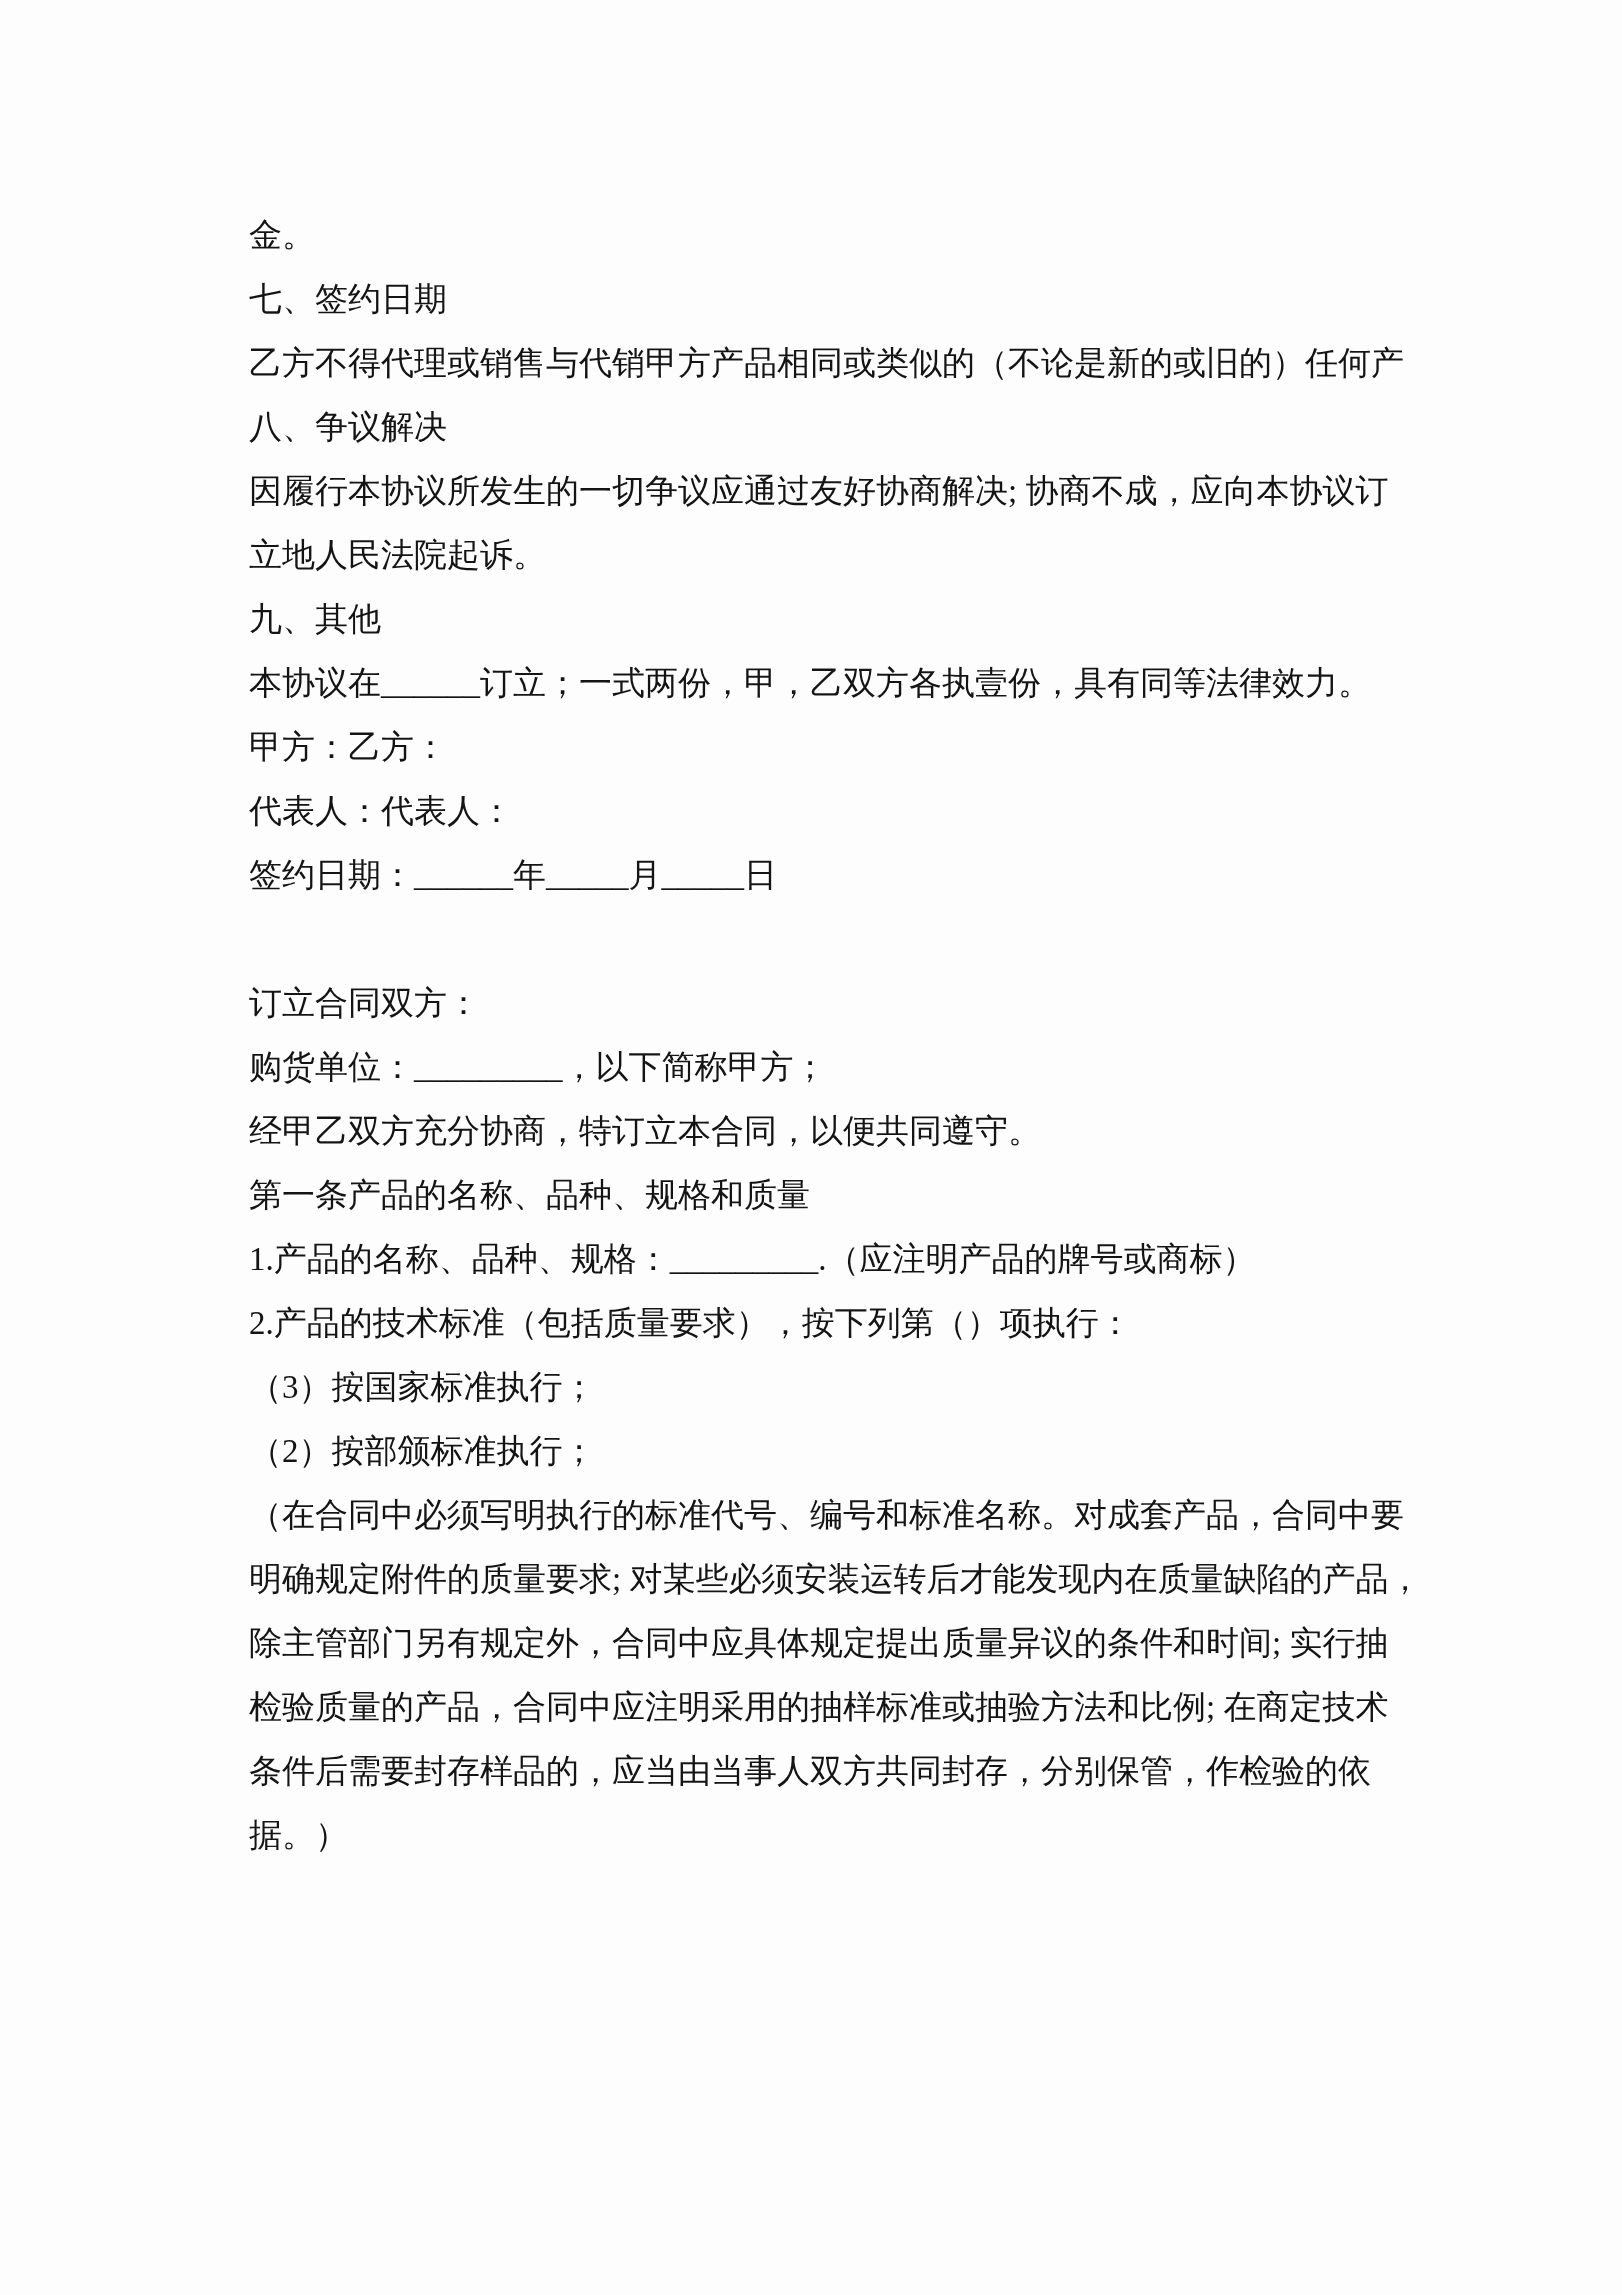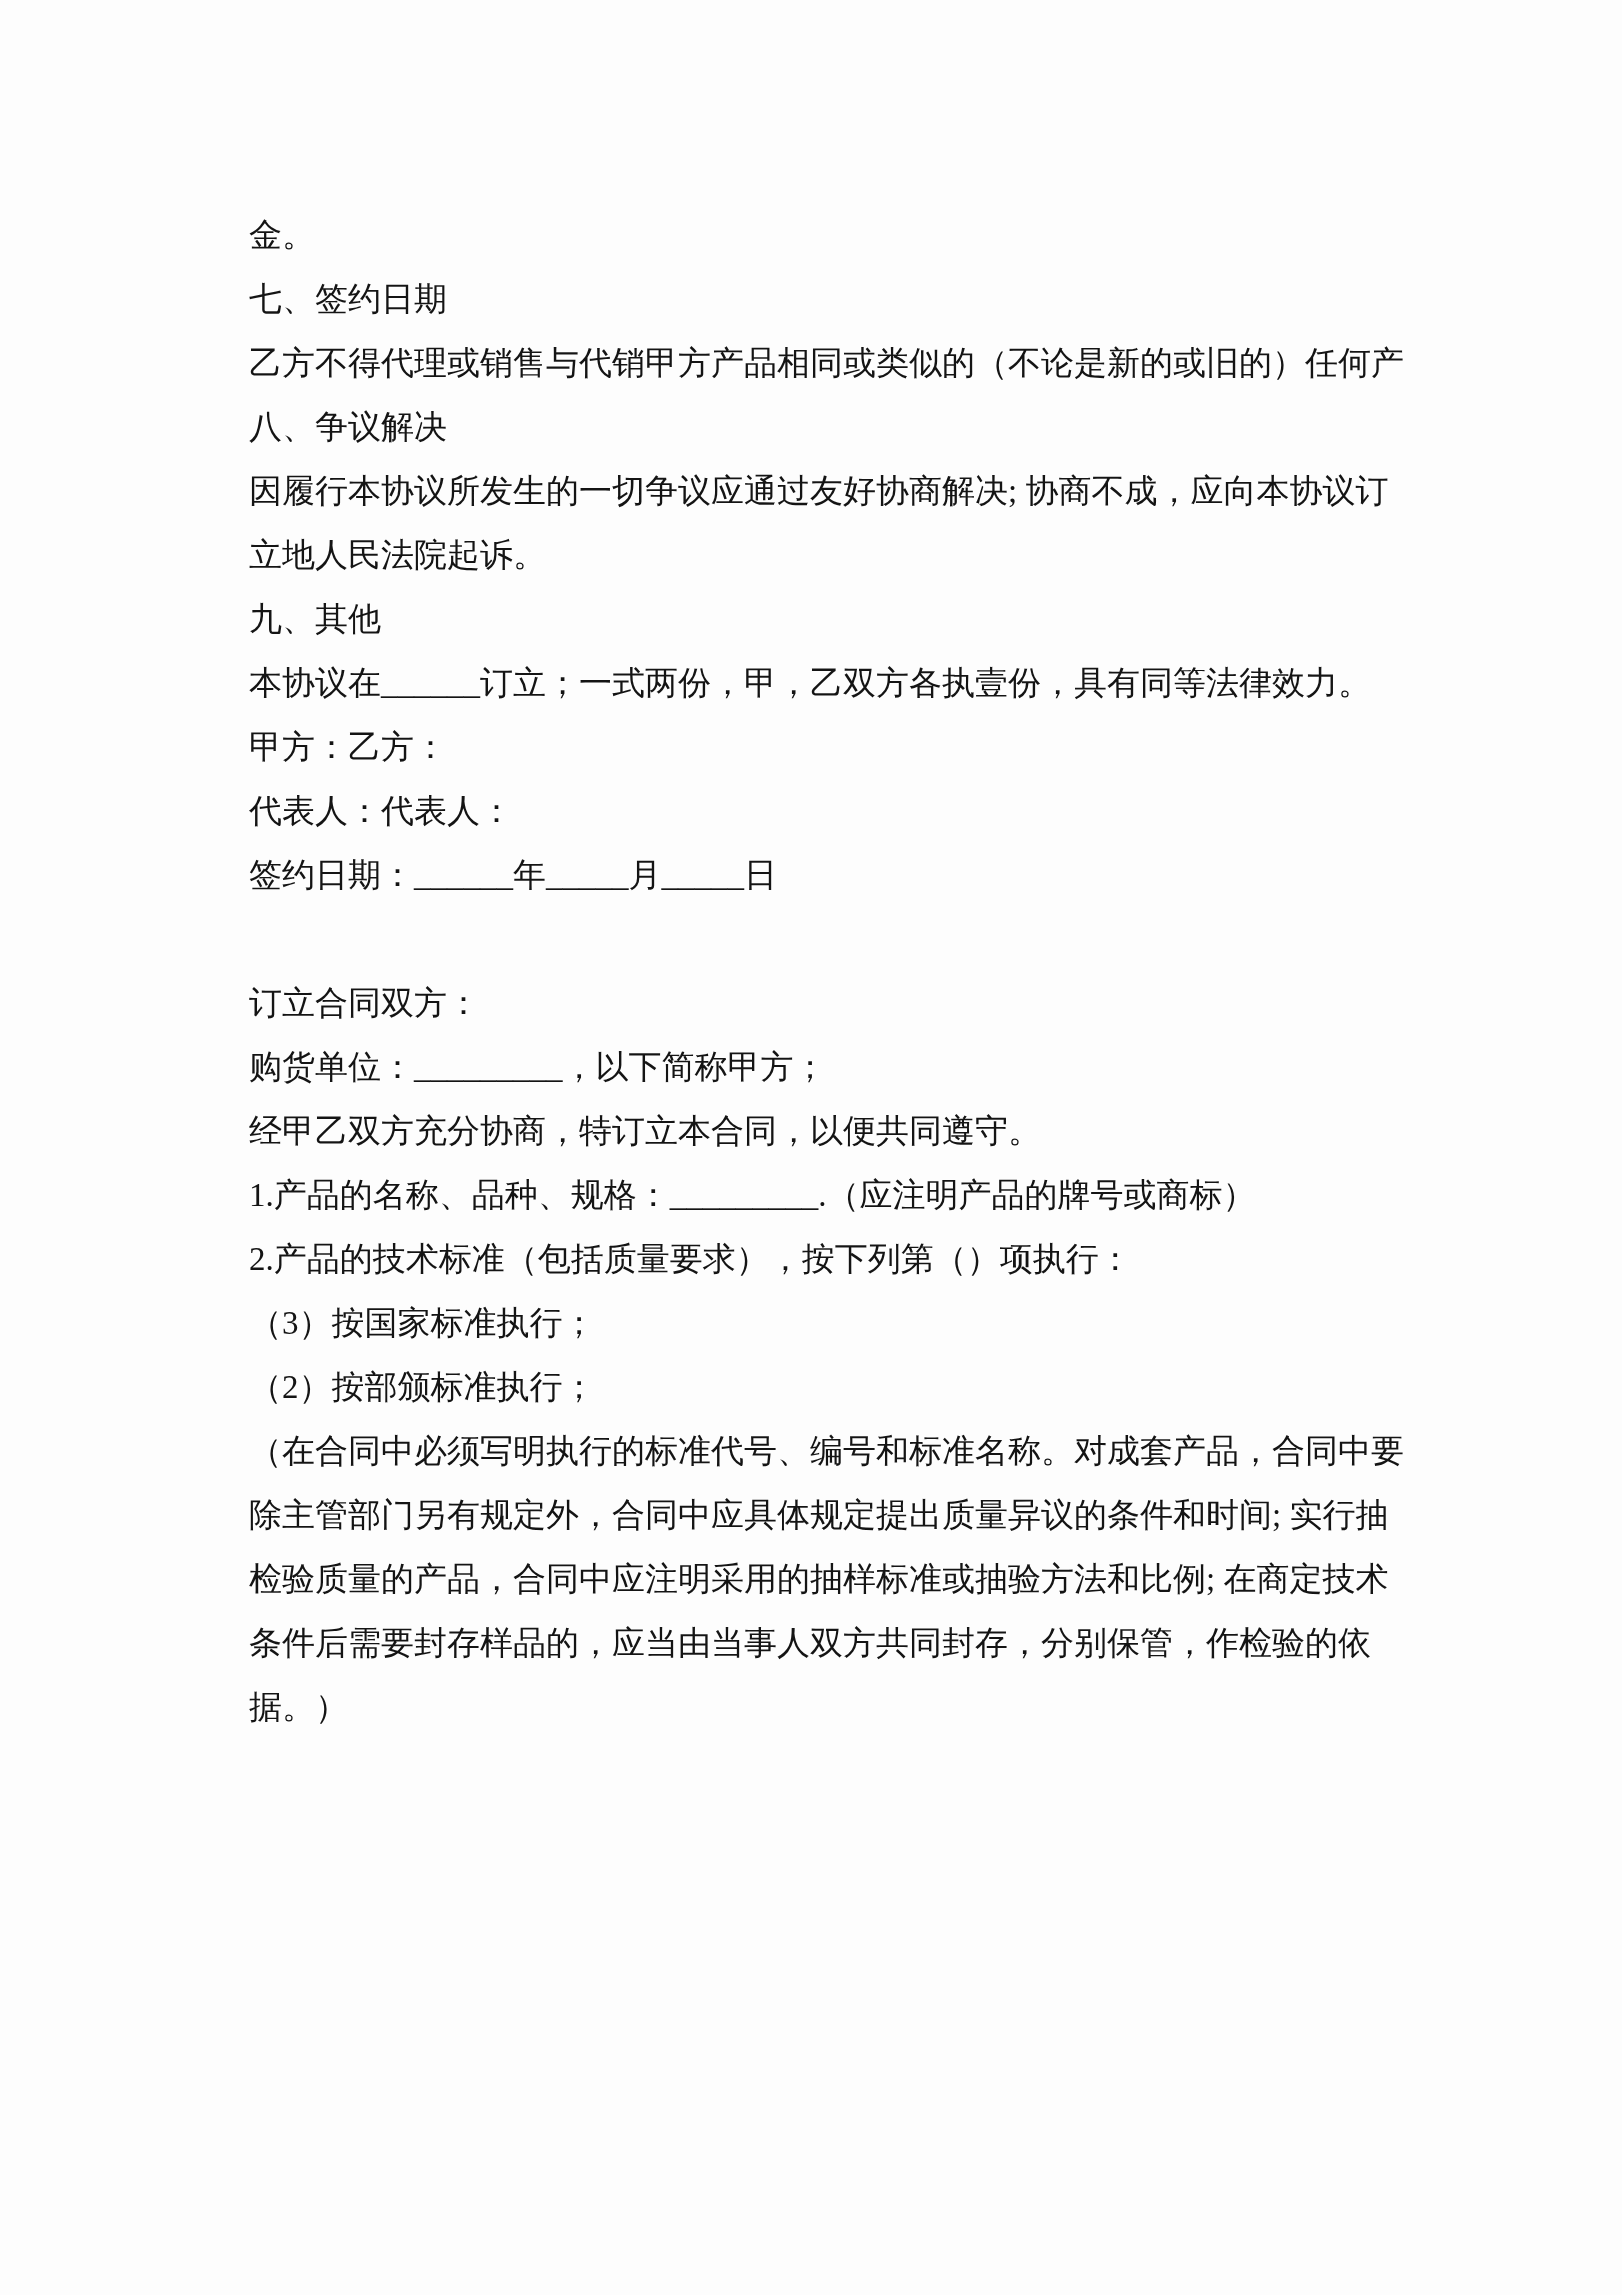--- a/index.html
+++ b/index.html
@@ -50,24 +50,26 @@
     <div class="line">立地人民法院起诉。</div>
     <div class="line">九、其他</div>
     <div class="line">本协议在______订立；一式两份，甲，乙双方各执壹份，具有同等法律效力。</div>
     <div class="line">甲方：乙方：</div>
     <div class="line">代表人：代表人：</div>
     <div class="line">签约日期：______年_____月_____日</div>
     <div class="line"></div>
     <div class="line">订立合同双方：</div>
     <div class="line">购货单位：_________，以下简称甲方；</div>
     <div class="line">经甲乙双方充分协商，特订立本合同，以便共同遵守。</div>
+    <div class="line">第一条产品的名称、品种、规格和质量</div>
     <div class="line">1.产品的名称、品种、规格：_________.（应注明产品的牌号或商标）</div>
     <div class="line">2.产品的技术标准（包括质量要求），按下列第（）项执行：</div>
     <div class="line">（3）按国家标准执行；</div>
     <div class="line">（2）按部颁标准执行；</div>
     <div class="line">（在合同中必须写明执行的标准代号、编号和标准名称。对成套产品，合同中要</div>
+    <div class="line">明确规定附件的质量要求; 对某些必须安装运转后才能发现内在质量缺陷的产品，</div>
     <div class="line">除主管部门另有规定外，合同中应具体规定提出质量异议的条件和时间; 实行抽</div>
     <div class="line">检验质量的产品，合同中应注明采用的抽样标准或抽验方法和比例; 在商定技术</div>
     <div class="line">条件后需要封存样品的，应当由当事人双方共同封存，分别保管，作检验的依</div>
     <div class="line">据。）</div>
   </div>
 </div>
 
 
 </body></html>

